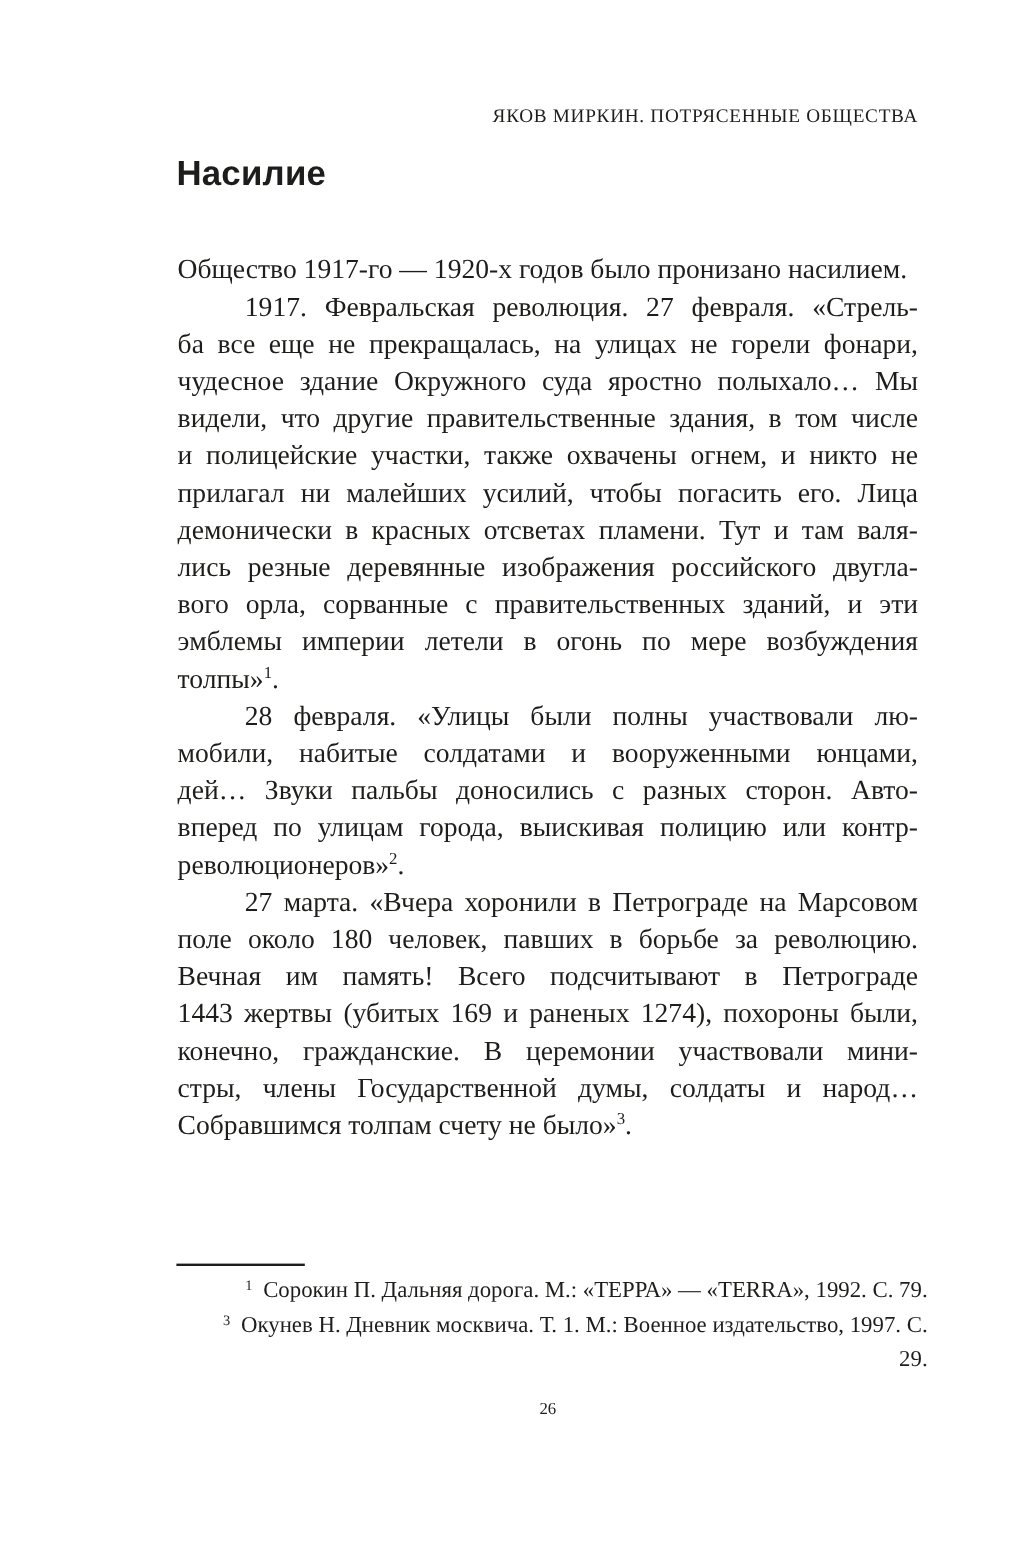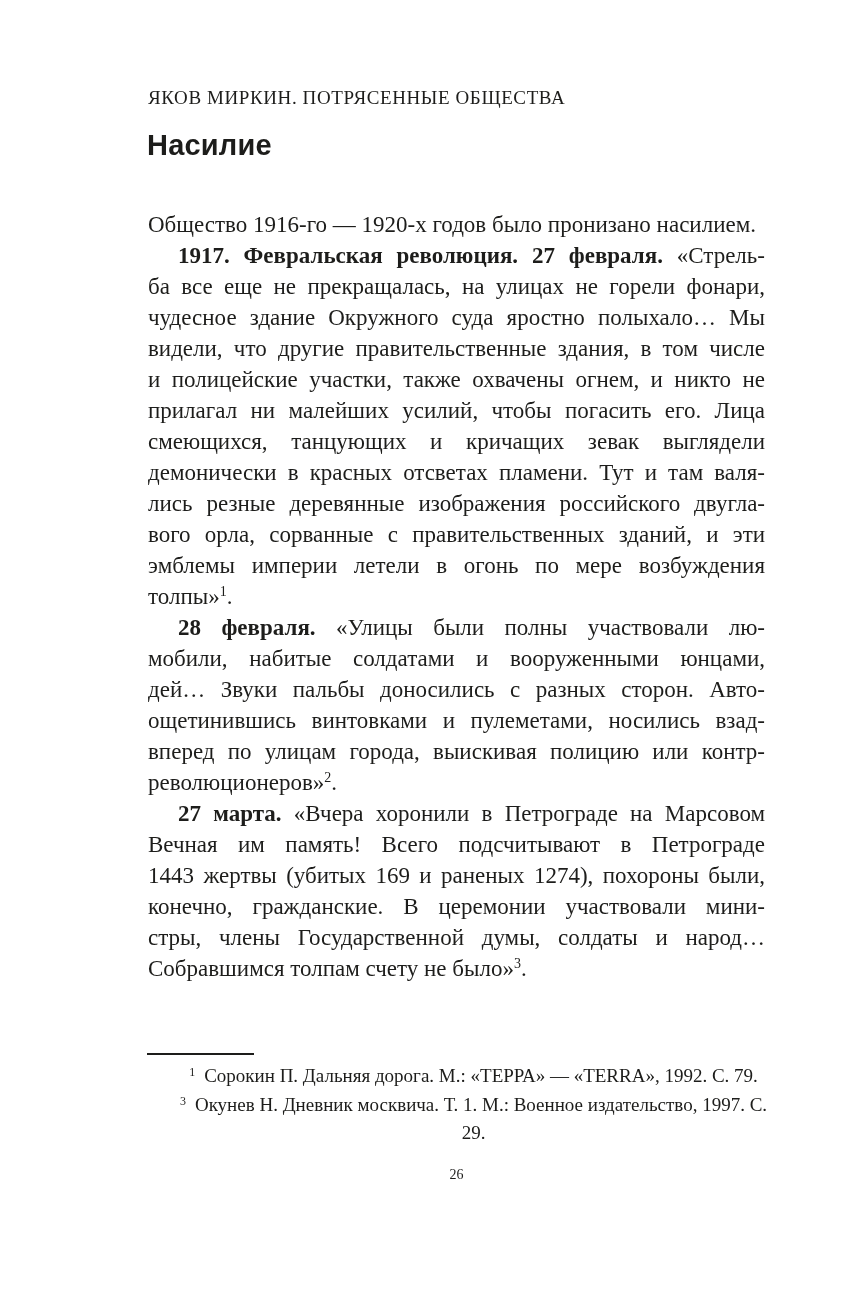--- a/index.html
+++ b/index.html
@@ -14,22 +14,22 @@
     background: #ffffff;
     font-family: "Liberation Serif", serif;
     color: #1d1d1b;
     overflow: hidden;
   }
   .running-head {
     position: absolute;
     top: 88px;
     left: 148px;
     width: 617px;
-    text-align: left;
-    font-size: 19px;
+    text-align: right;
+    font-size: 16px;
     letter-spacing: 0.6px;
     line-height: 20px;
   }
   .chapter-title {
     position: absolute;
     top: 128px;
     left: 147px;
     margin: 0;
     font-family: "Liberation Sans", sans-serif;
     font-weight: bold;
@@ -45,21 +45,21 @@
   }
   .line {
     font-size: 23px;
     line-height: 31px;
     text-align: justify;
     text-align-last: justify;
     white-space: normal;
   }
   .line.last { text-align-last: left; }
   .line.indent { text-indent: 30px; }
-  .b { font-weight: bold; }
+  .b { font-weight: normal; margin-left: 26px; }
   .body-text sup {
     font-size: 14px;
     line-height: 0;
     vertical-align: baseline;
     position: relative;
     top: -8px;
   }
   .footnote-divider {
     position: absolute;
     top: 1053px;
@@ -71,21 +71,21 @@
   .footnotes {
     position: absolute;
     top: 1062px;
     left: 148px;
     width: 625px;
   }
   .footnote {
     font-size: 19px;
     line-height: 28.5px;
     padding-left: 26px;
-    text-align: center;
+    text-align: right;
   }
   .footnote sup.fn-num {
     font-size: 12px;
     line-height: 0;
     vertical-align: baseline;
     position: relative;
     top: -6px;
     margin-right: 9px;
   }
   .page-number {
@@ -101,46 +101,45 @@
 </head>
 <body>
 
 <div class="page">
   <div class="running-head">ЯКОВ МИРКИН. ПОТРЯСЕННЫЕ ОБЩЕСТВА</div>
 
   <h1 class="chapter-title">Насилие</h1>
 
   <div class="body-text">
       <div>
-        <div class="line last"><span>Общество 1916-го — 1920-х годов было пронизано насилием.</span></div>
+        <div class="line last"><span>Общество 1917-го — 1920-х годов было пронизано насилием.</span></div>
       </div>
       <div>
         <div class="line indent"><span class="b">1917. Февральская революция. 27 февраля.</span><span> «Стрель-</span></div>
         <div class="line"><span>ба все еще не прекращалась, на улицах не горели фонари,</span></div>
         <div class="line"><span>чудесное здание Окружного суда яростно полыхало… Мы</span></div>
         <div class="line"><span>видели, что другие правительственные здания, в том числе</span></div>
         <div class="line"><span>и полицейские участки, также охвачены огнем, и никто не</span></div>
         <div class="line"><span>прилагал ни малейших усилий, чтобы погасить его. Лица</span></div>
-        <div class="line"><span>смеющихся, танцующих и кричащих зевак выглядели</span></div>
         <div class="line"><span>демонически в красных отсветах пламени. Тут и там валя-</span></div>
         <div class="line"><span>лись резные деревянные изображения российского двугла-</span></div>
         <div class="line"><span>вого орла, сорванные с правительственных зданий, и эти</span></div>
         <div class="line"><span>эмблемы империи летели в огонь по мере возбуждения</span></div>
         <div class="line last"><span>толпы»</span><sup>1</sup><span>.</span></div>
       </div>
       <div>
         <div class="line indent"><span class="b">28 февраля.</span><span> «Улицы были полны участвовали лю-</span></div>
         <div class="line"><span>мобили, набитые солдатами и вооруженными юнцами,</span></div>
         <div class="line"><span>дей… Звуки пальбы доносились с разных сторон. Авто-</span></div>
-        <div class="line"><span>ощетинившись винтовками и пулеметами, носились взад-</span></div>
         <div class="line"><span>вперед по улицам города, выискивая полицию или контр-</span></div>
         <div class="line last"><span>революционеров»</span><sup>2</sup><span>.</span></div>
       </div>
       <div>
         <div class="line indent"><span class="b">27 марта.</span><span> «Вчера хоронили в Петрограде на Марсовом</span></div>
+        <div class="line"><span>поле около 180 человек, павших в борьбе за революцию.</span></div>
         <div class="line"><span>Вечная им память! Всего подсчитывают в Петрограде</span></div>
         <div class="line"><span>1443 жертвы (убитых 169 и раненых 1274), похороны были,</span></div>
         <div class="line"><span>конечно, гражданские. В церемонии участвовали мини-</span></div>
         <div class="line"><span>стры, члены Государственной думы, солдаты и народ…</span></div>
         <div class="line last"><span>Собравшимся толпам счету не было»</span><sup>3</sup><span>.</span></div>
       </div>
     </div>
 
   <div class="footnote-divider"></div>
 

